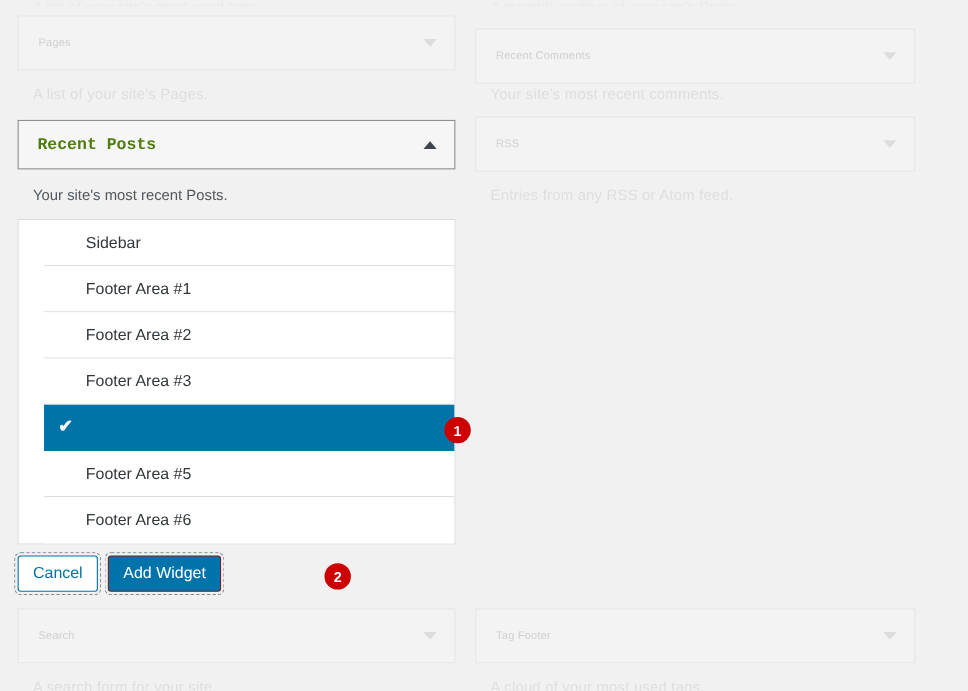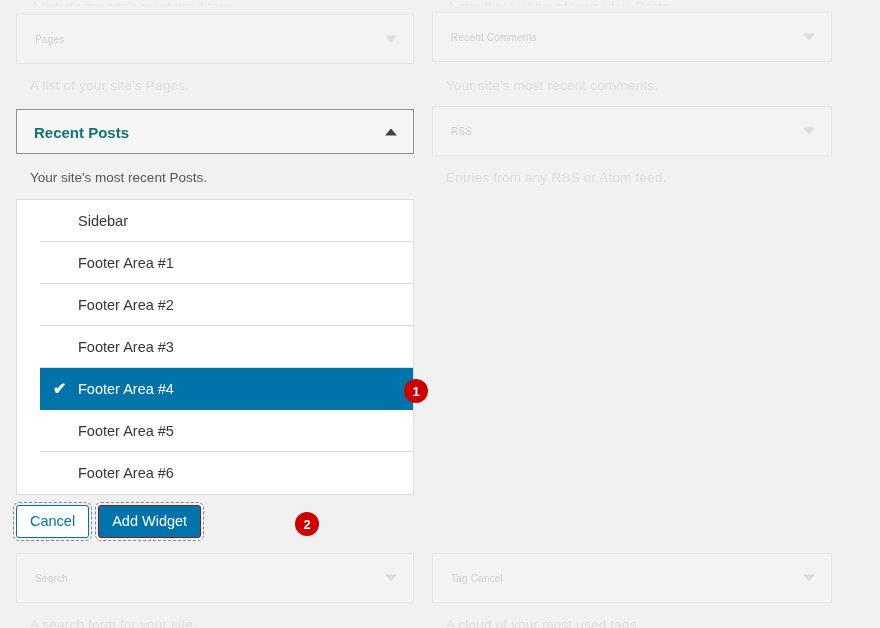--- a/index.html
+++ b/index.html
@@ -71,22 +71,23 @@
     background: #f6f6f6;
     border: 1px solid #8f8f8f;
   }
   .widget-active .wa-title {
     position: absolute;
     left: 17px;
     top: 50%;
     transform: translateY(-50%);
     font-size: 15px;
     font-weight: bold;
-    color: #0f766e;
-    white-space: nowrap;
+    color: #4d7c0f;
+    white-space: nowrap;
+    font-family: Liberation Mono, monospace;
   }
   .widget-active .wa-arrow {
     position: absolute;
     right: 16px;
     top: 50%;
     transform: translateY(-50%);
     width: 0;
     height: 0;
     border-left: 6px solid transparent;
     border-right: 6px solid transparent;
@@ -253,21 +254,20 @@
     <div class="chooser-row">
 
       <span class="row-label">Footer Area #2</span>
     </div>
     <div class="chooser-row">
 
       <span class="row-label">Footer Area #3</span>
     </div>
     <div class="chooser-row selected">
       <span class="row-check">✔</span>
-      <span class="row-label">Footer Area #4</span>
     </div>
     <div class="chooser-row">
 
       <span class="row-label">Footer Area #5</span>
     </div>
     <div class="chooser-row">
 
       <span class="row-label">Footer Area #6</span>
     </div>
   </div>
@@ -276,34 +276,34 @@
     <button class="btn btn-secondary">Cancel</button>
     <button class="btn btn-primary">Add Widget</button>
   </div>
 
   <div class="widget-card" style="left:16px; top:553px; width:398px;">
     <span class="wc-title">Search</span>
     <span class="wc-arrow"></span>
   </div>
   <div class="widget-desc" style="left:30px; top:617px;">A search form for your site.</div>
 
-  <div class="widget-card" style="left:432px; top:12px; width:400px;">
+  <div class="widget-card" style="left:432px; top:26px; width:400px;">
     <span class="wc-title">Recent Comments</span>
     <span class="wc-arrow"></span>
   </div>
   <div class="widget-desc" style="left:446px; top:78px;">Your site's most recent comments.</div>
 
   <div class="widget-card" style="left:432px; top:106px; width:400px;">
     <span class="wc-title">RSS</span>
     <span class="wc-arrow"></span>
   </div>
   <div class="widget-desc" style="left:446px; top:170px;">Entries from any RSS or Atom feed.</div>
 
   <div class="widget-card" style="left:432px; top:553px; width:400px;">
-    <span class="wc-title">Tag Cancel</span>
+    <span class="wc-title">Tag Footer</span>
     <span class="wc-arrow"></span>
   </div>
   <div class="widget-desc" style="left:446px; top:617px;">A cloud of your most used tags.</div>
 
   <div class="badge" id="badge-1">1</div>
   <div class="badge" id="badge-2">2</div>
 
 </div>
 
 </body></html>

